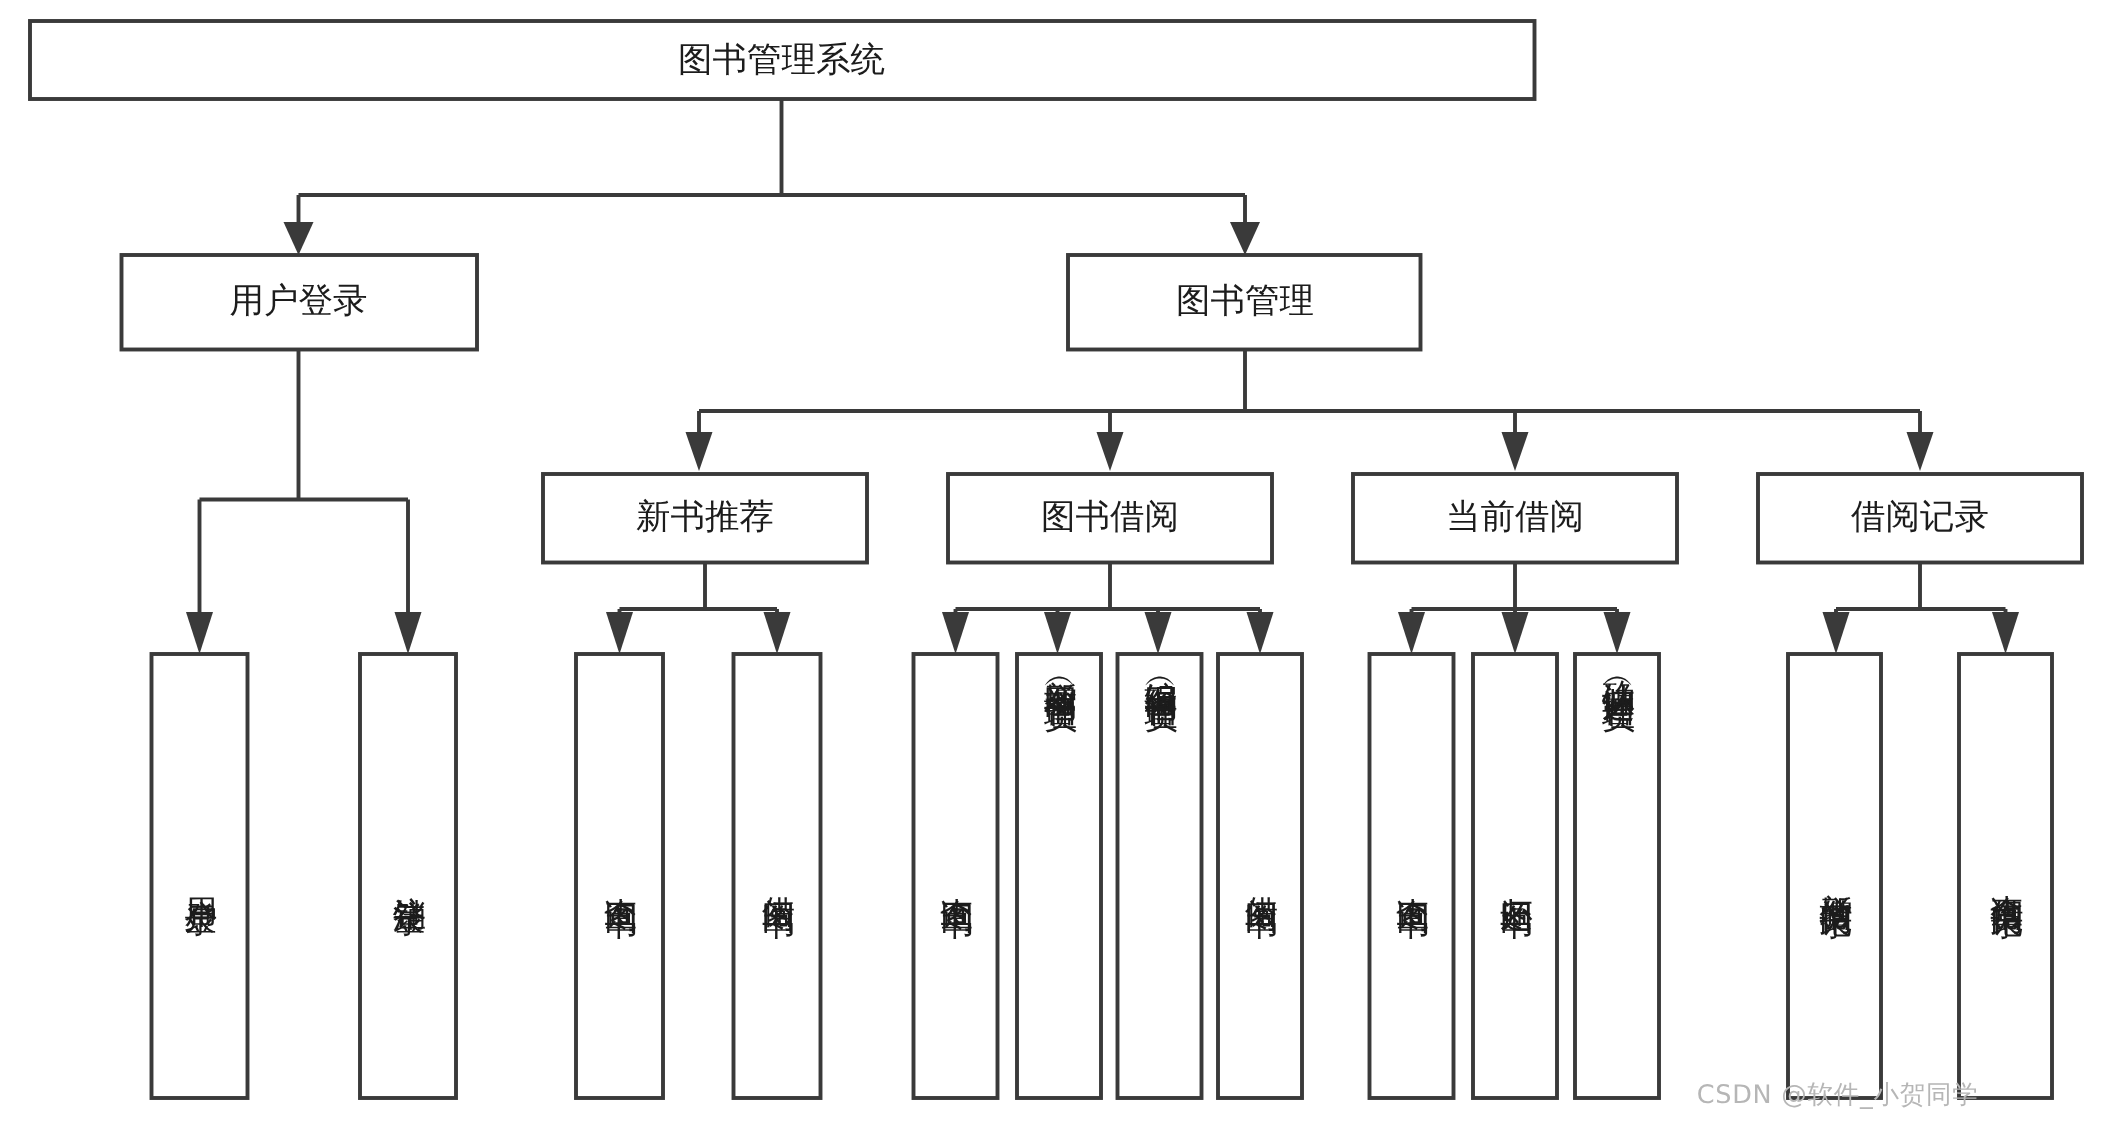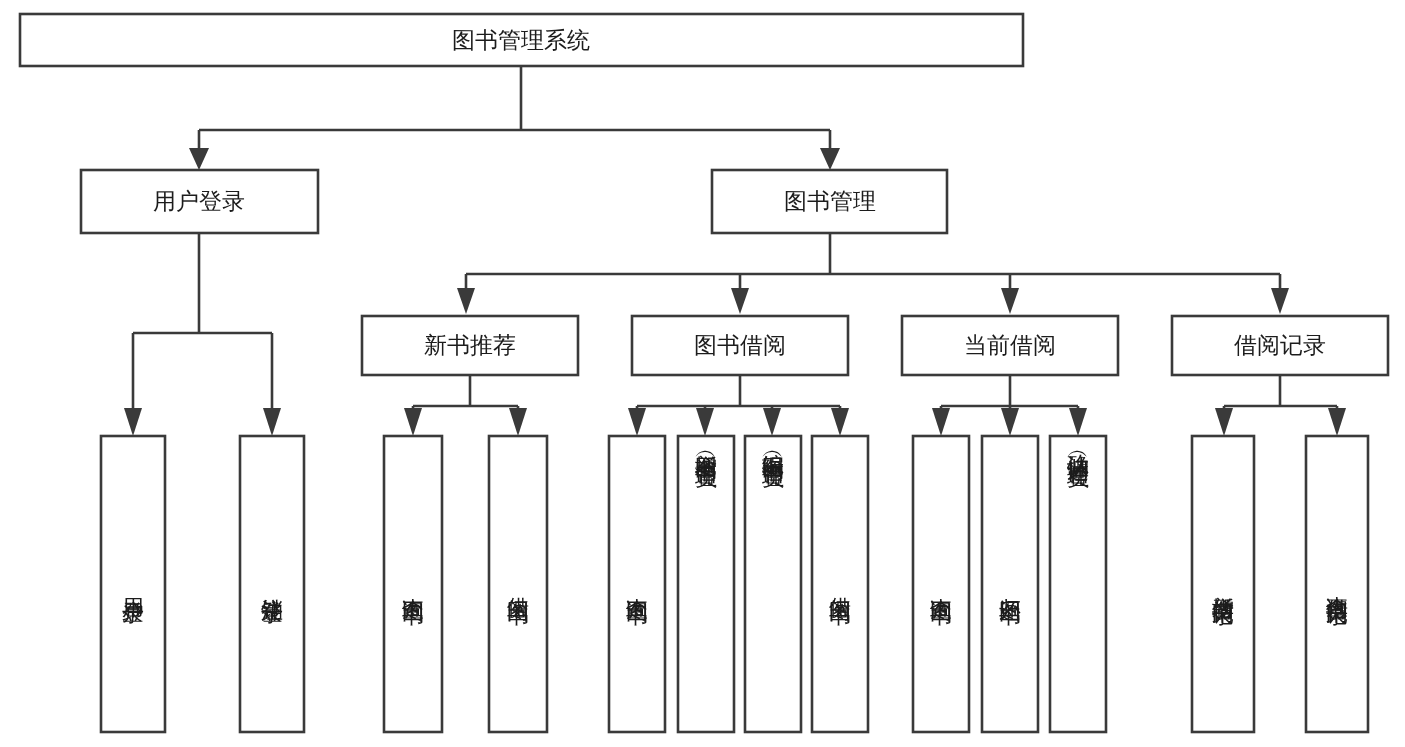--- a/index.html
+++ b/index.html
@@ -258,14 +258,15 @@
     <span class="node-label-v">确认归还（管理员）</span>
   </div>
 
   <div class="node-label-v-wrap" style="left:1192px; top:436px; width:62px; height:296px;">
     <span class="node-label-v">新增借阅记录</span>
   </div>
   <div class="node-label-v-wrap" style="left:1306px; top:436px; width:62px; height:296px;">
     <span class="node-label-v">查询借阅记录</span>
   </div>
 
+  <div class="watermark">CSDN @软件_小贺同学</div>
 
 </div>
 
 </body></html>

